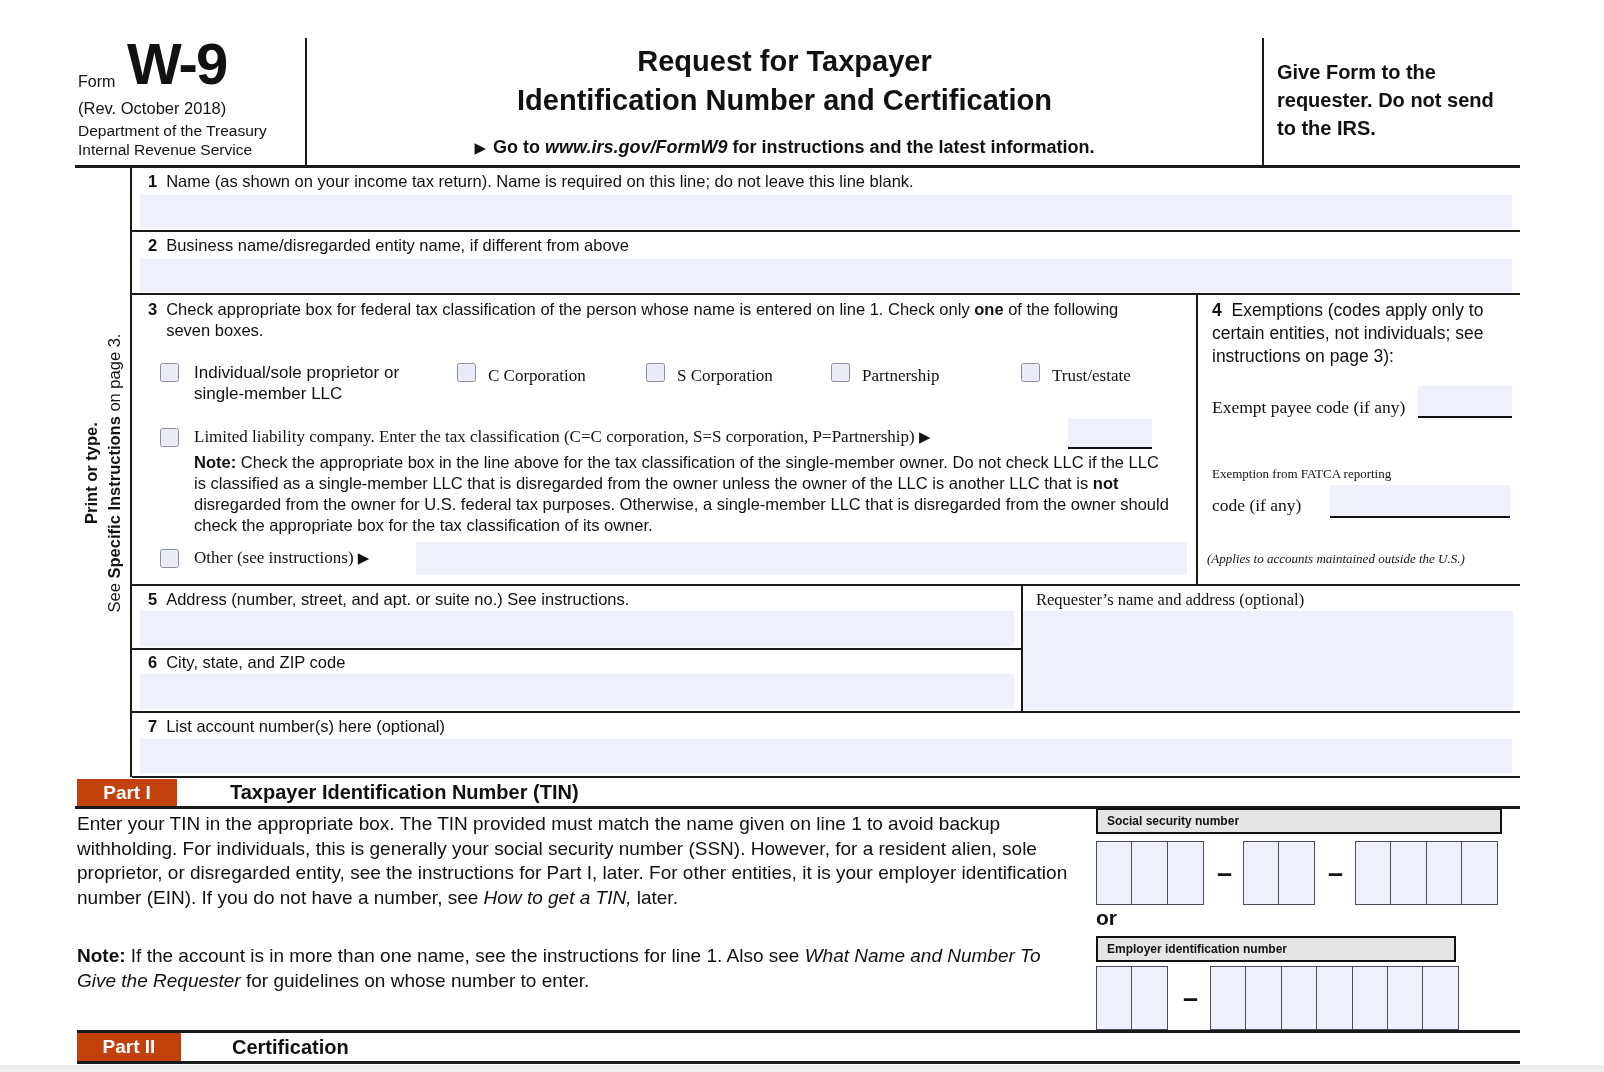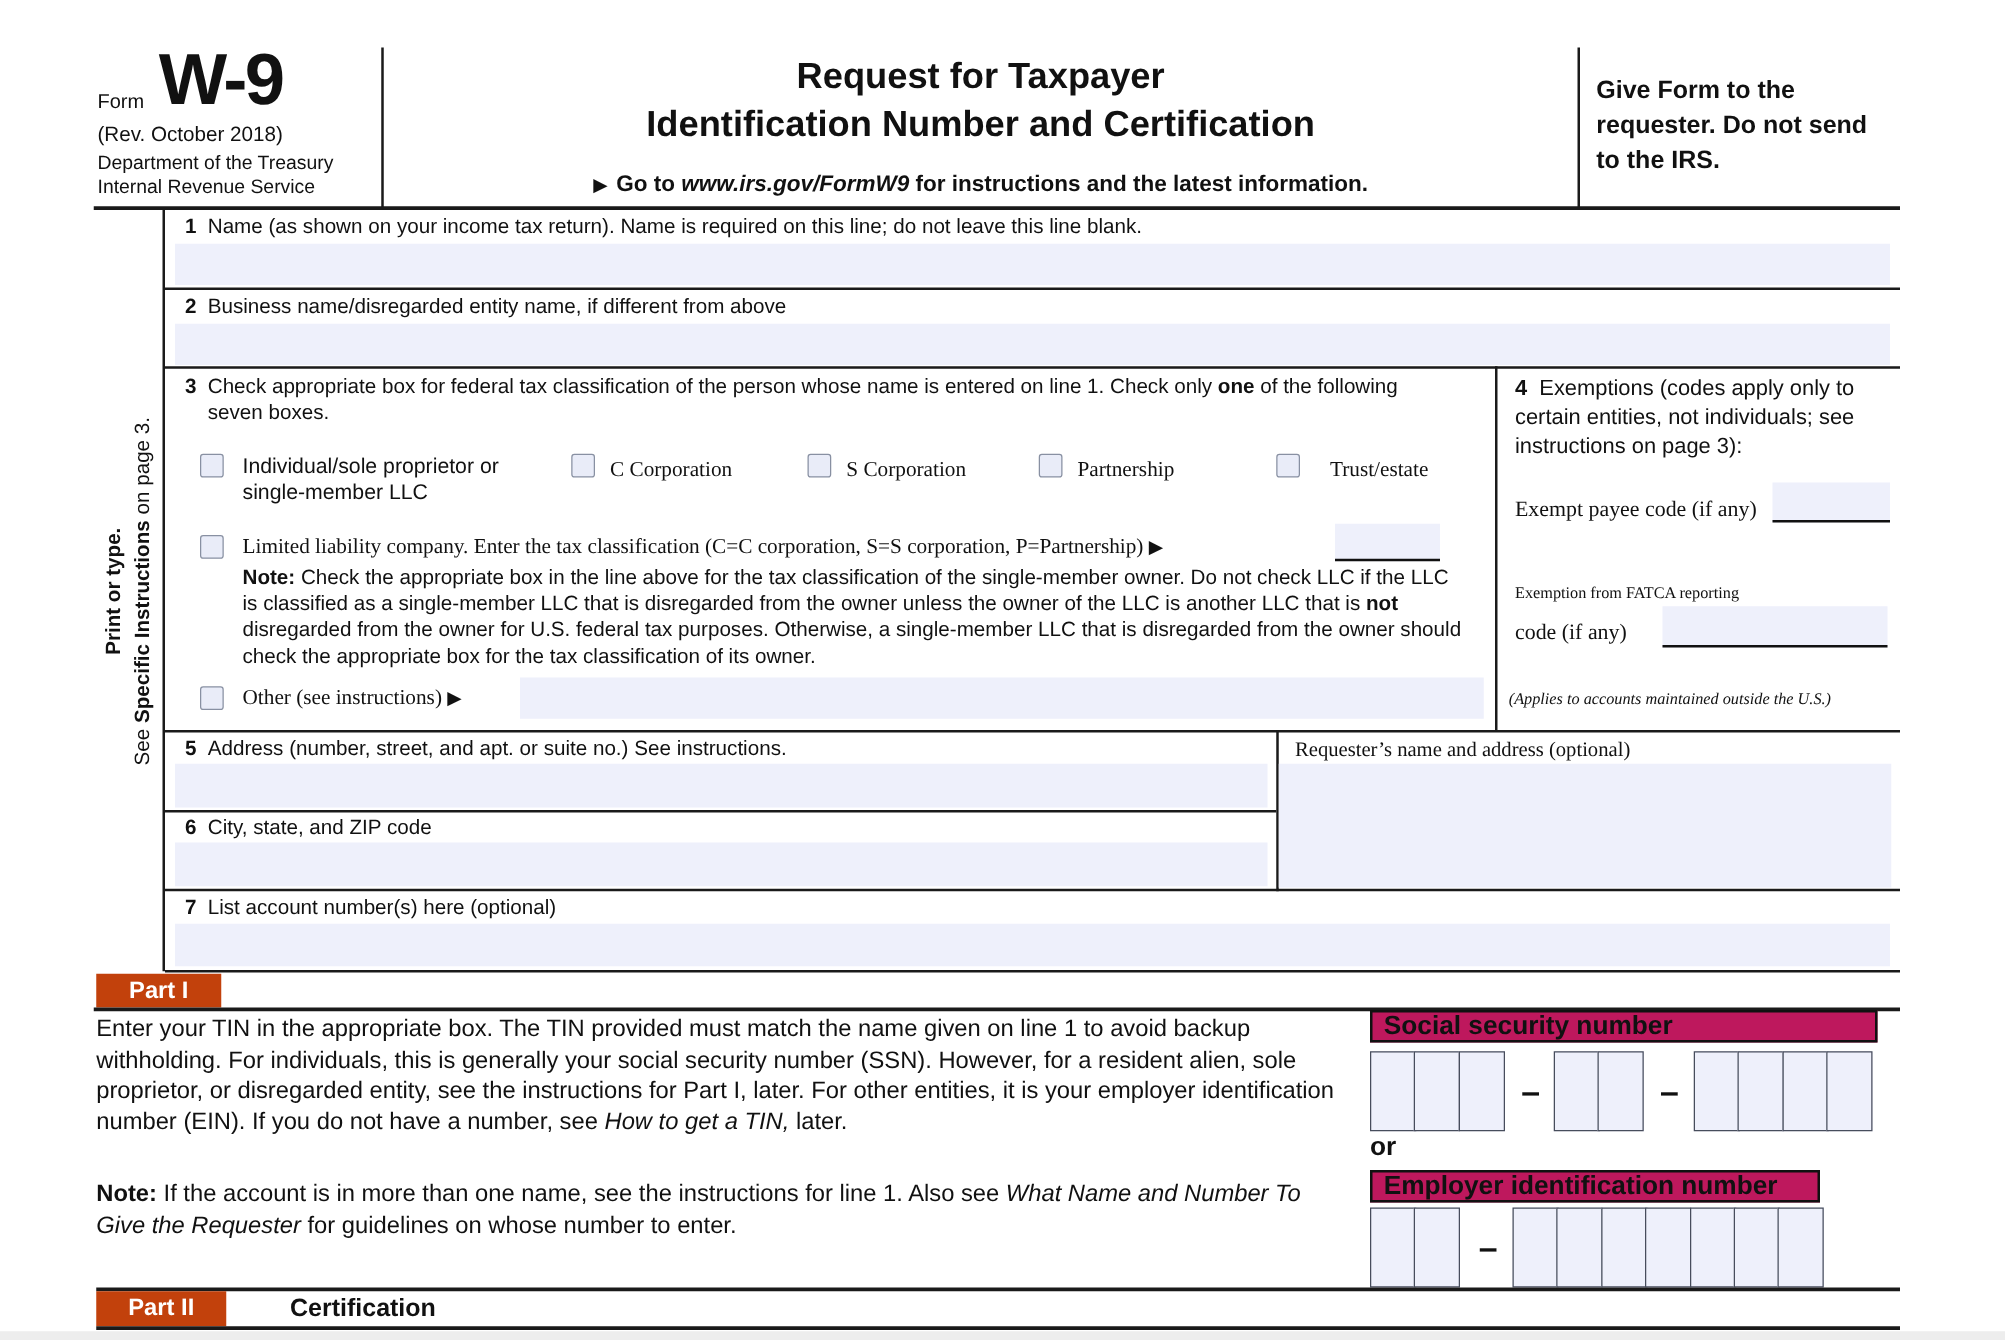--- a/index.html
+++ b/index.html
@@ -15,21 +15,21 @@
   .numlbl{display:flex;gap:9px;align-items:flex-start;}
   .num{font-weight:bold;}
   .b{font-weight:bold;}
   .i{font-style:italic;}
   .nowrap{white-space:nowrap;font-family:Liberation Serif, serif;}
   .cblbl{position:absolute;font-size:17px;line-height:21px;}
   .body-txt{position:absolute;font-size:19px;line-height:24.6px;}
   .badge{position:absolute;background:#c2410c;color:#fff;font-weight:bold;font-size:19px;
          display:flex;align-items:center;justify-content:center;}
   .bar-title{position:absolute;font-weight:bold;font-size:20px;}
-  .boxhdr{position:absolute;border:2px solid #111;background:#be185d;font-weight:bold;font-size:21px;
+  .boxhdr{position:absolute;border:2px solid #111;background:#e5e5e5;font-weight:bold;font-size:12px;
           display:flex;align-items:center;padding-left:9px;box-sizing:border-box;}
   .cells{position:absolute;display:flex;}
   .cell{width:37px;height:64px;background:#eef0fb;border:1.6px solid #474d5c;margin-left:-1.6px;box-sizing:border-box;}
   .cell:first-child{margin-left:0;}
   .dash{position:absolute;font-weight:bold;font-size:27px;color:#111;}
   .rot{position:absolute;left:75px;top:168px;width:610px;height:56px;
        transform-origin:0 0;transform:rotate(-90deg) translate(-610px,0);
        display:flex;flex-direction:column;justify-content:center;text-align:center;
        font-size:16.5px;line-height:23px;}
   .arrow{font-size:15px;letter-spacing:2px;}
@@ -92,21 +92,21 @@
   <div class="cb" style="left:457px;top:363px;"></div>
   <div class="cblbl nowrap" style="left:488px;top:365px;">C Corporation</div>
 
   <div class="cb" style="left:646px;top:363px;"></div>
   <div class="cblbl nowrap" style="left:677px;top:365px;">S Corporation</div>
 
   <div class="cb" style="left:831px;top:363px;"></div>
   <div class="cblbl nowrap" style="left:862px;top:365px;">Partnership</div>
 
   <div class="cb" style="left:1021px;top:363px;"></div>
-  <div class="cblbl nowrap" style="left:1052px;top:365px;margin-left:12px;">Trust/estate</div>
+  <div class="cblbl nowrap" style="left:1052px;top:365px;">Trust/estate</div>
 
   <div class="cb" style="left:160px;top:428px;"></div>
   <div class="cblbl nowrap" style="left:194px;top:426px;">
     <span>Limited liability company. Enter the tax classification (C=C corporation, S=S corporation, P=Partnership) </span><span class="arrow">▶</span>
   </div>
   <div class="blank" style="left:1068px;top:419px;width:84px;height:28px;"></div>
 
   <div class="lbl" style="left:194px;top:452px;width:980px;">
     <span class="b">Note:</span><span> Check the appropriate box in the line above for the tax classification of the single-member owner.  Do not check LLC if the LLC is classified as a single-member LLC that is disregarded from the owner unless the owner of the LLC is another LLC that is </span><span class="b">not</span><span> disregarded from the owner for U.S. federal tax purposes. Otherwise, a single-member LLC that is disregarded from the owner should check the appropriate box for the tax classification of its owner.</span>
   </div>
@@ -153,20 +153,21 @@
   <div class="hline" style="left:132px;top:711px;width:1388px;"></div>
 
   <div class="lbl numlbl" style="left:148px;top:716px;">
     <span class="num">7</span>
       <span>List account number(s) here (optional)</span>
   </div>
   <div class="field" style="left:140px;top:739px;width:1372px;height:34px;"></div>
   <div class="hline" style="left:132px;top:776px;width:1388px;"></div>
 
   <div class="badge" style="left:77px;top:779px;width:100px;height:27px;">Part I</div>
+  <div class="bar-title" style="left:230px;top:781px;">Taxpayer Identification Number (TIN)</div>
   <div class="hline" style="left:75px;top:806px;width:1445px;height:3px;"></div>
 
   <div class="body-txt" style="left:77px;top:812px;width:1000px;">
     <span>Enter your TIN in the appropriate box. The TIN provided must match the name given on line 1 to avoid backup withholding. For individuals, this is generally your social security number (SSN). However, for a resident alien, sole proprietor, or disregarded entity, see the instructions for Part I, later. For other entities, it is your employer identification number (EIN). If you do not have a number, see </span><span class="i">How to get a TIN,</span><span> later.</span>
   </div>
   <div class="body-txt" style="left:77px;top:944px;width:1000px;">
     <span class="b">Note:</span><span> If the account is in more than one name, see the instructions for line 1. Also see </span><span class="i">What Name and Number To Give the Requester</span><span> for guidelines on whose number to enter.</span>
   </div>
 
   <div class="boxhdr" style="left:1096px;top:808px;width:406px;height:26px;">Social security number</div>

